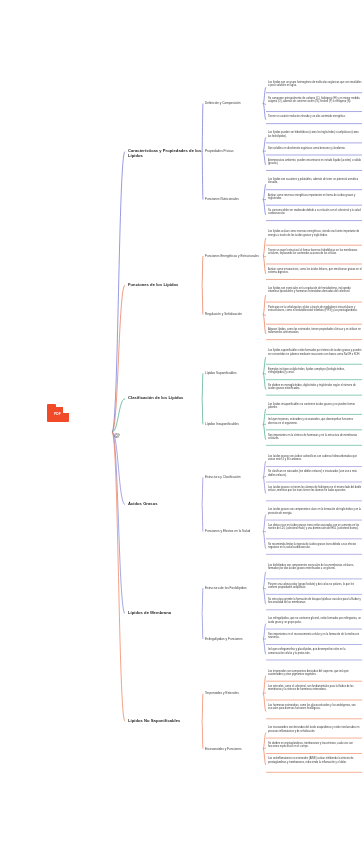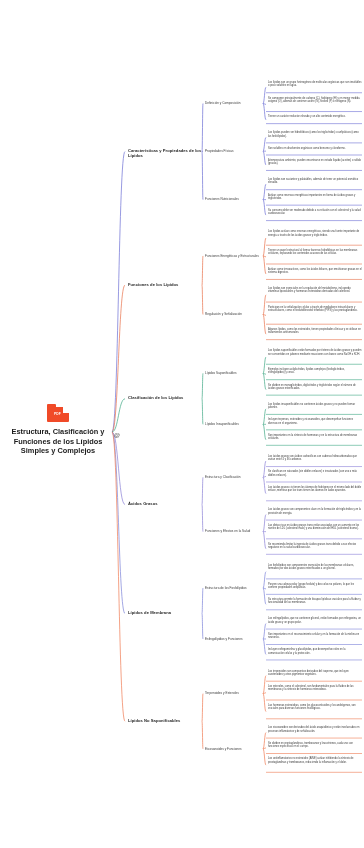--- a/index.html
+++ b/index.html
@@ -132,21 +132,20 @@
       <path d="M112,432 C118.5,432 118.5,721.2249999999999 125,721.2249999999999" fill="none" stroke="#ef7a52" stroke-width="0.7"></path>
     </svg>
 
   <div class="root">
     <div class="pdf-ico">
       <div class="tab"></div>
         <div class="body"></div>
         <div class="notch"></div>
       <div class="lbl">PDF</div>
     </div>
-    <div class="title">Estructura, Clasificación y Funciones de los Lípidos Simples y Complejos</div>
   </div>
   <div class="at">@</div>
 
   <div id="nodes">
       <div class="leaf c-blue" style="left: 268px; top: 81.1px; width: 94px;">Los lípidos son un grupo heterogéneo de moléculas orgánicas que son insolubles o poco solubles en agua.</div>
       <div class="leaf c-blue" style="left: 268px; top: 96.55px; width: 94px;">Se componen principalmente de carbono (C), hidrógeno (H) y en menor medida oxígeno (O), además de contener azufre (S), fósforo (P) o nitrógeno (N).</div>
       <div class="leaf c-blue" style="left: 268px; top: 115.35px; width: 94px;">Tienen un carácter reductor elevado y un alto contenido energético.</div>
       <div class="sub c-blue" style="left: 205px; top: 101.312px; width: 58px;">Definición y Composición</div>
       <div class="leaf c-blue" style="left: 268px; top: 131.25px; width: 94px;">Los lípidos pueden ser hidrofóbicos (como los triglicéridos) o anfipáticos (como las fosfolípidos).</div>
       <div class="leaf c-blue" style="left: 268px; top: 146.7px; width: 94px;">Son solubles en disolventes orgánicos como benceno y cloroformo.</div>

